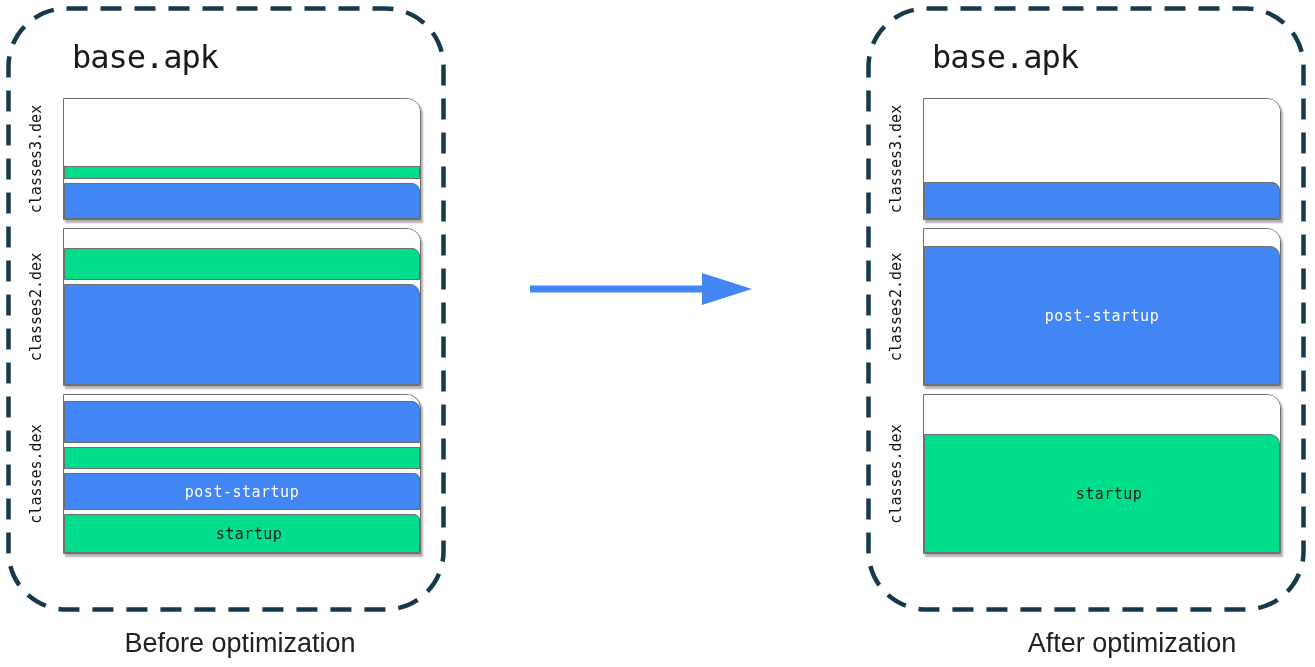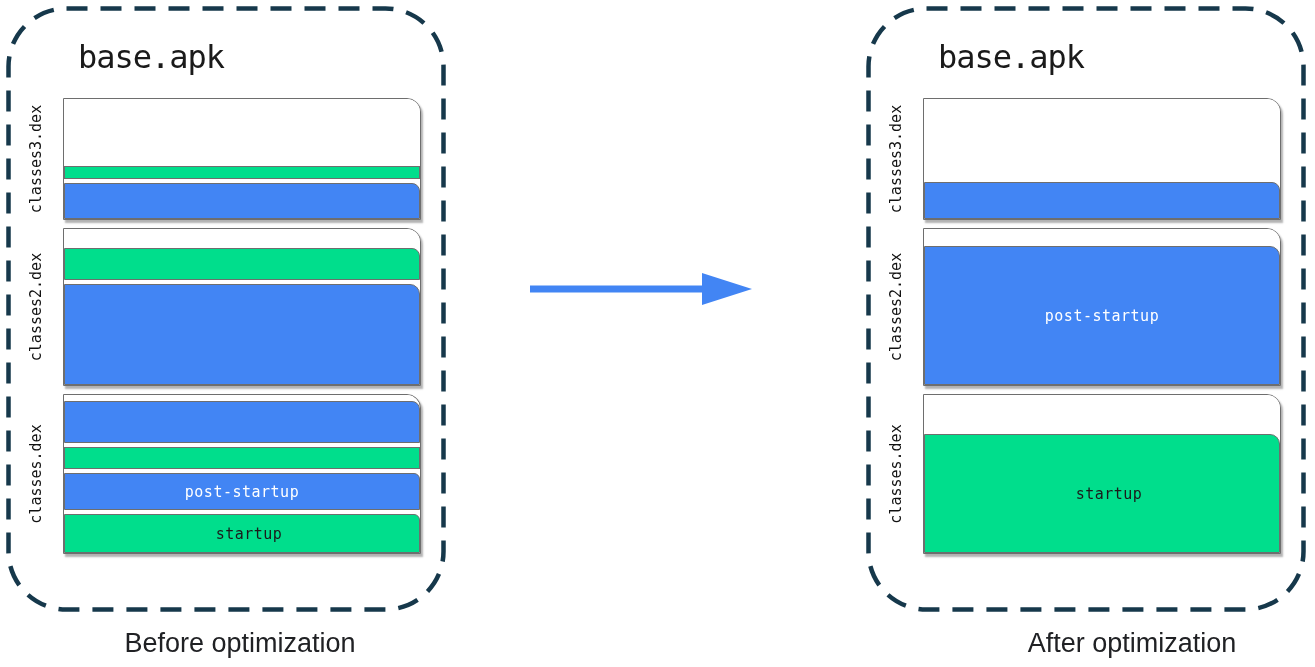--- a/index.html
+++ b/index.html
@@ -9,21 +9,21 @@
     font-family:"DejaVu Sans Mono","Liberation Mono",monospace;
   }
 
   .panel { position:absolute; top:6px; width:440px; height:606px; }
   #before-panel { left:6px; }
   #after-panel  { left:866px; }
 
   .panel-outline { position:absolute; left:0; top:0; }
 
   .panel-title {
-    position:absolute; left:72px; top:32px;
+    position:absolute; left:66px; top:32px;
     font-size:32px; color:#1a1a1a; letter-spacing:-1px;
     white-space:nowrap;
   }
 
   .files {
     position:absolute; left:57px; top:92px; width:358px;
     display:flex; flex-direction:column; gap:8px;
   }
 
   .file-row { position:relative; }

